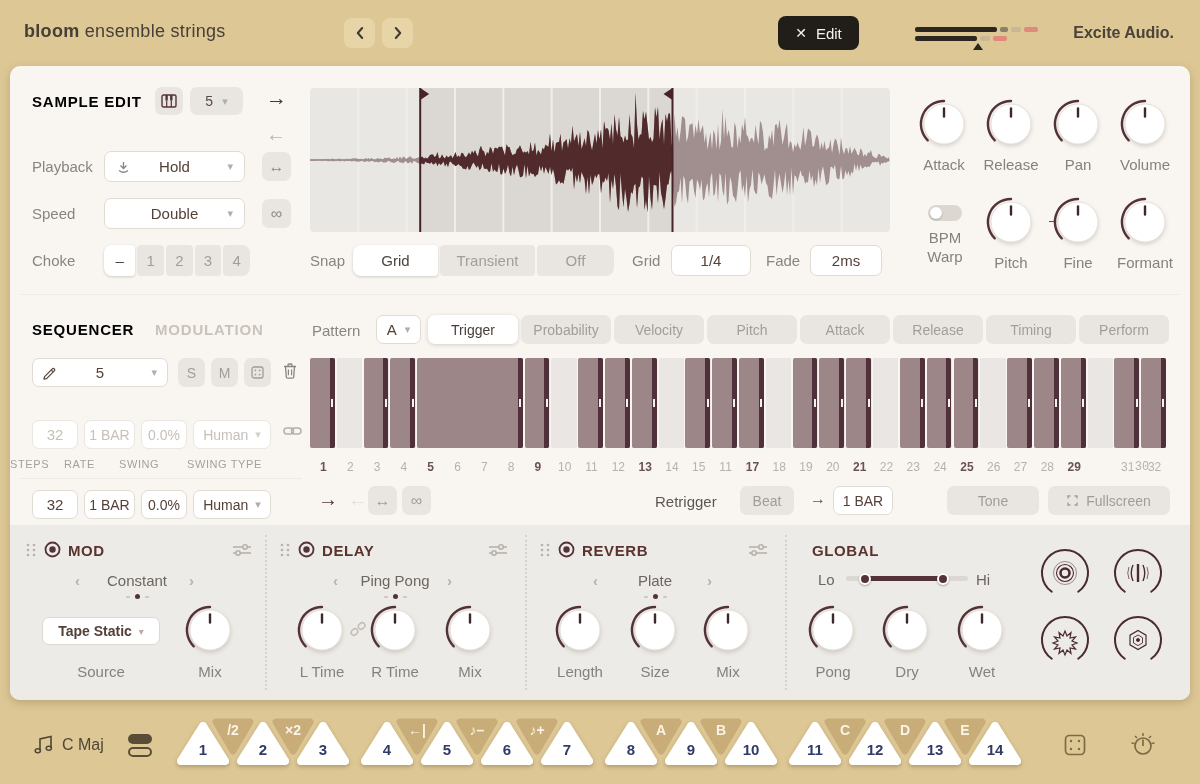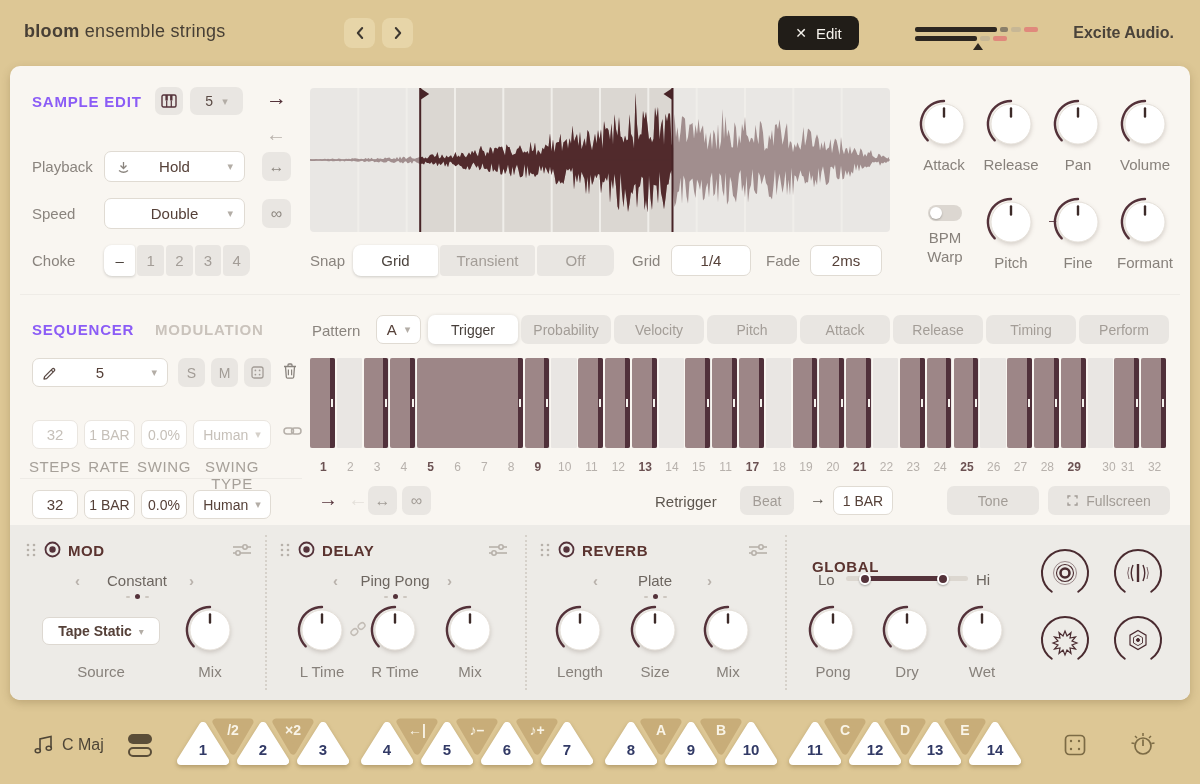--- a/index.html
+++ b/index.html
@@ -8,35 +8,35 @@
   b{font-weight:700}
   .topbar{position:absolute;left:0;top:0;width:1200px;height:66px}
   .brand{position:absolute;left:24px;top:21px;font-size:18px;color:#473f35;letter-spacing:.3px}
   .tbtn{position:absolute;top:18px;width:31px;height:30px;background:#e7d5a8;border-radius:8px;display:flex;align-items:center;justify-content:center;color:#473f35;font-size:19px;font-weight:700}
   .presetfield{position:absolute;left:428px;top:18px;width:337px;height:30px;background:#e7d5a8;border-radius:8px;display:flex;align-items:center}
   .heart{color:#6e6554;font-size:16px;margin-left:14px}
   .pname{color:#473f35;font-size:15px;margin-left:9px;flex:1}
   .editbtn{position:absolute;left:778px;top:16px;width:81px;height:34px;background:#211d18;border-radius:8px;color:#f5f2ec;display:flex;align-items:center;justify-content:center;gap:9px;font-size:15px}
   .company{position:absolute;right:26px;top:24px;font-size:16px;font-weight:700;color:#4a433a}
   .panel{position:absolute;left:10px;top:66px;width:1180px;height:634px;background:#f9f6f1;border-radius:10px;box-shadow:0 3px 8px rgba(94,72,32,.25)}
-  .sectitle{position:absolute;font-size:15px;font-weight:700;letter-spacing:.8px;color:#8b5cf6}
+  .sectitle{position:absolute;font-size:15px;font-weight:700;letter-spacing:.8px;color:#000000}
   .lbl{position:absolute;font-size:15px;color:#8a847e}
   .boxg{position:absolute;background:#e9e6e2;border-radius:7px;display:flex;align-items:center;justify-content:center;color:#a29c96}
   .boxw{position:absolute;background:#fff;border:1px solid #e0dbd3;border-radius:7px;display:flex;align-items:center;justify-content:center;color:#554038;font-size:15px;box-sizing:border-box}
   .chev{color:#b3ada6;font-size:11px}
   .seg{position:absolute;display:flex;align-items:center;gap:2px}
   .seg .opt{height:100%;display:flex;align-items:center;justify-content:center;color:#a39d97;font-size:15px;border-radius:4px;box-sizing:border-box;background:#e9e6e2}
   .seg .opt:first-child{border-radius:8px 4px 4px 8px}
   .seg .opt:last-child{border-radius:4px 8px 8px 4px}
   .seg .opt.sel{background:#fff;color:#4c443e;box-shadow:0 1px 3px rgba(0,0,0,.18)}
   .arrow{position:absolute;font-size:19px;color:#54323a}
   .knob-label{position:absolute;font-size:15px;color:#87817b;text-align:center}
   .tab{position:absolute;top:249px;height:29px;border-radius:7px;display:flex;align-items:center;justify-content:center;font-size:14px;background:#e9e6e2;color:#a39d97}
   .tab.sel{background:#fff;color:#463e39;box-shadow:0 1px 4px rgba(0,0,0,.16)}
-  .smallcap{position:absolute;font-size:15px;letter-spacing:.6px;color:#a6a099;text-align:center}
+  .smallcap{position:absolute;font-size:11px;letter-spacing:.6px;color:#a6a099;}
   .fxbg{position:absolute;left:0;top:459px;width:1180px;height:175px;background:#edebe7;border-radius:0 0 10px 10px}
   .fxdiv{position:absolute;top:10px;height:155px;width:0;border-left:2px dotted #d6d1ca}
   .fxtitle{font-size:15px;font-weight:700;letter-spacing:.6px;color:#5a332f;position:absolute}
   .selarr{position:absolute;color:#b9b2ac;font-size:15px;font-weight:700}
   .selval{position:absolute;font-size:15px;color:#6d6660;text-align:center}
   .dots{position:absolute;display:flex;align-items:center;gap:5px;justify-content:center}
   .dots i{display:block;width:4px;height:2px;background:#cdc7c0;border-radius:1px}
   .dots s{display:block;width:5px;height:5px;background:#54323a;border-radius:50%}
   .tri-num{position:absolute;width:100%;text-align:center;font-weight:700;font-size:15px;color:#323a66}
   .badge-lbl{position:absolute;width:100%;text-align:center;font-weight:700;font-size:14px;color:#f9f4e7}
@@ -477,21 +477,21 @@
       <div class="stepnum" style="left: 809.84px; top: 394px; position: absolute;">20</div>
       <div class="stepnum beat" style="left: 836.66px; top: 394px; position: absolute;">21</div>
       <div class="stepnum" style="left: 863.47px; top: 394px; position: absolute;">22</div>
       <div class="stepnum" style="left: 890.28px; top: 394px; position: absolute;">23</div>
       <div class="stepnum" style="left: 917.09px; top: 394px; position: absolute;">24</div>
       <div class="stepnum beat" style="left: 943.91px; top: 394px; position: absolute;">25</div>
       <div class="stepnum" style="left: 970.72px; top: 394px; position: absolute;">26</div>
       <div class="stepnum" style="left: 997.53px; top: 394px; position: absolute;">27</div>
       <div class="stepnum" style="left: 1024.34px; top: 394px; position: absolute;">28</div>
       <div class="stepnum beat" style="left: 1051.16px; top: 394px; position: absolute;">29</div>
-      <div class="stepnum" style="left: 1086px; top: 394px; position: absolute;">30</div>
+      <div class="stepnum" style="left: 1119px; top: 394px; position: absolute; font-family: Liberation Mono, monospace;">30</div>
       <div class="stepnum" style="left: 1104.78px; top: 394px; position: absolute;">31</div>
       <div class="stepnum" style="left: 1131.59px; top: 394px; position: absolute;">32</div>
     </div>
 
   <div class="arrow" style="left:308px;top:422px;font-size:20px">→</div>
   <div class="arrow" style="left:338px;top:422px;font-size:20px;color:#e4e0da">←</div>
   <div class="boxg" style="left:358px;top:420px;width:29px;height:29px;font-size:16px">
       <span>↔</span>
     </div>
   <div class="boxg" style="left:392px;top:420px;width:29px;height:29px;font-size:16px">
@@ -681,21 +681,21 @@
         </div>
         <div class="knob-label" style="position: absolute; left: 600px; top: 138px; width: 90px;">Size</div>
         <div style="position: absolute; left: 690px; top: 77px; width: 56px; height: 56px;">
           <svg width="56" height="56" viewBox="0 0 56 56" style="overflow:visible">
     <path d="M 11.7 44.3 A 23 23 0 0 1 28 5" fill="none" stroke="#54323a" stroke-width="2.4" stroke-linecap="round"></path>
     <circle cx="28" cy="28" r="20" fill="#fff" stroke="#e6e1da" stroke-width="1" style="filter:drop-shadow(0 2px 2px rgba(60,40,30,.18))"></circle>
     <line x1="28" y1="12.5" x2="28" y2="20.5" stroke="#3c2a28" stroke-width="2.4" stroke-linecap="round"></line>
   </svg>
         </div>
         <div class="knob-label" style="position: absolute; left: 673px; top: 138px; width: 90px;">Mix</div>
-        <div class="fxtitle" style="position: absolute; left: 802px; top: 17px; margin-top: 16px;">GLOBAL</div>
+        <div class="fxtitle" style="position: absolute; left: 802px; top: 17px;">GLOBAL</div>
         <div class="knob-label" style="position: absolute; left: 808px; top: 46px; color: rgb(109, 102, 96);">Lo</div>
         <div class="knob-label" style="position: absolute; left: 966px; top: 46px; color: rgb(109, 102, 96);">Hi</div>
         <div style="position: absolute; left: 836px; top: 51px; width: 122px; height: 5px; background: rgb(220, 215, 208); border-radius: 3px;">
           <div style="position: absolute; left: 19px; top: 0px; width: 78px; height: 5px; background: rgb(84, 50, 58);"></div>
           <div style="position: absolute; left: 13px; top: -3.5px; width: 12px; height: 12px; background: rgb(84, 50, 58); border: 2.5px solid rgb(255, 255, 255); border-radius: 50%; box-shadow: rgba(0, 0, 0, 0.3) 0px 1px 2px; box-sizing: border-box;"></div>
           <div style="position: absolute; left: 91px; top: -3.5px; width: 12px; height: 12px; background: rgb(84, 50, 58); border: 2.5px solid rgb(255, 255, 255); border-radius: 50%; box-shadow: rgba(0, 0, 0, 0.3) 0px 1px 2px; box-sizing: border-box;"></div>
         </div>
         <div style="position: absolute; left: 795px; top: 77px; width: 56px; height: 56px;">
           <svg width="56" height="56" viewBox="0 0 56 56" style="overflow:visible">
     <path d="M 11.7 44.3 A 23 23 0 0 1 28 5" fill="none" stroke="#54323a" stroke-width="2.4" stroke-linecap="round"></path>

